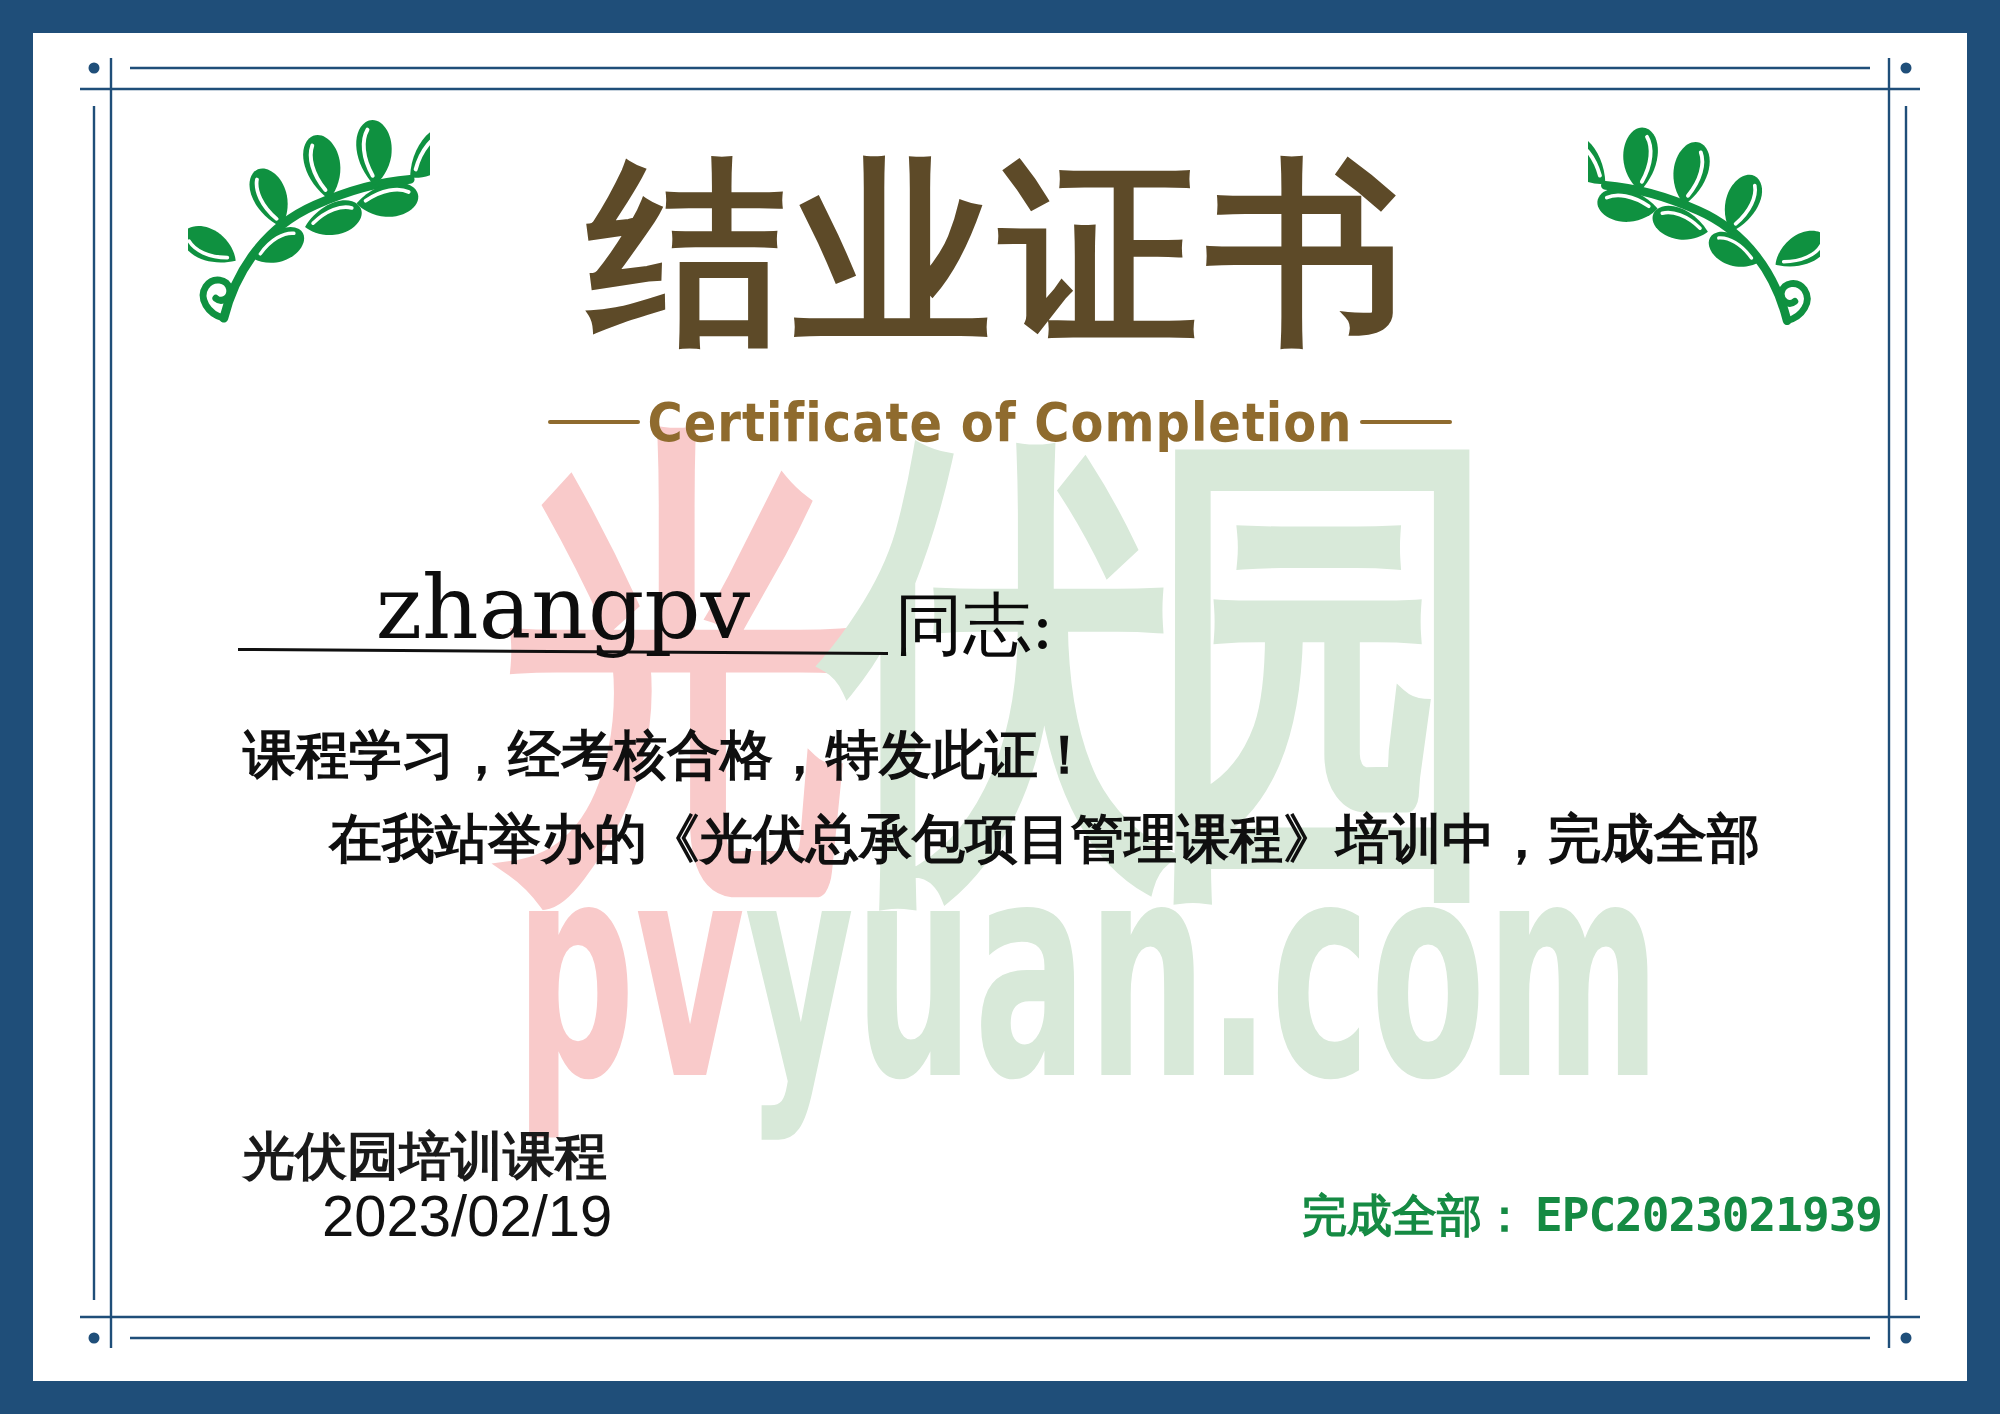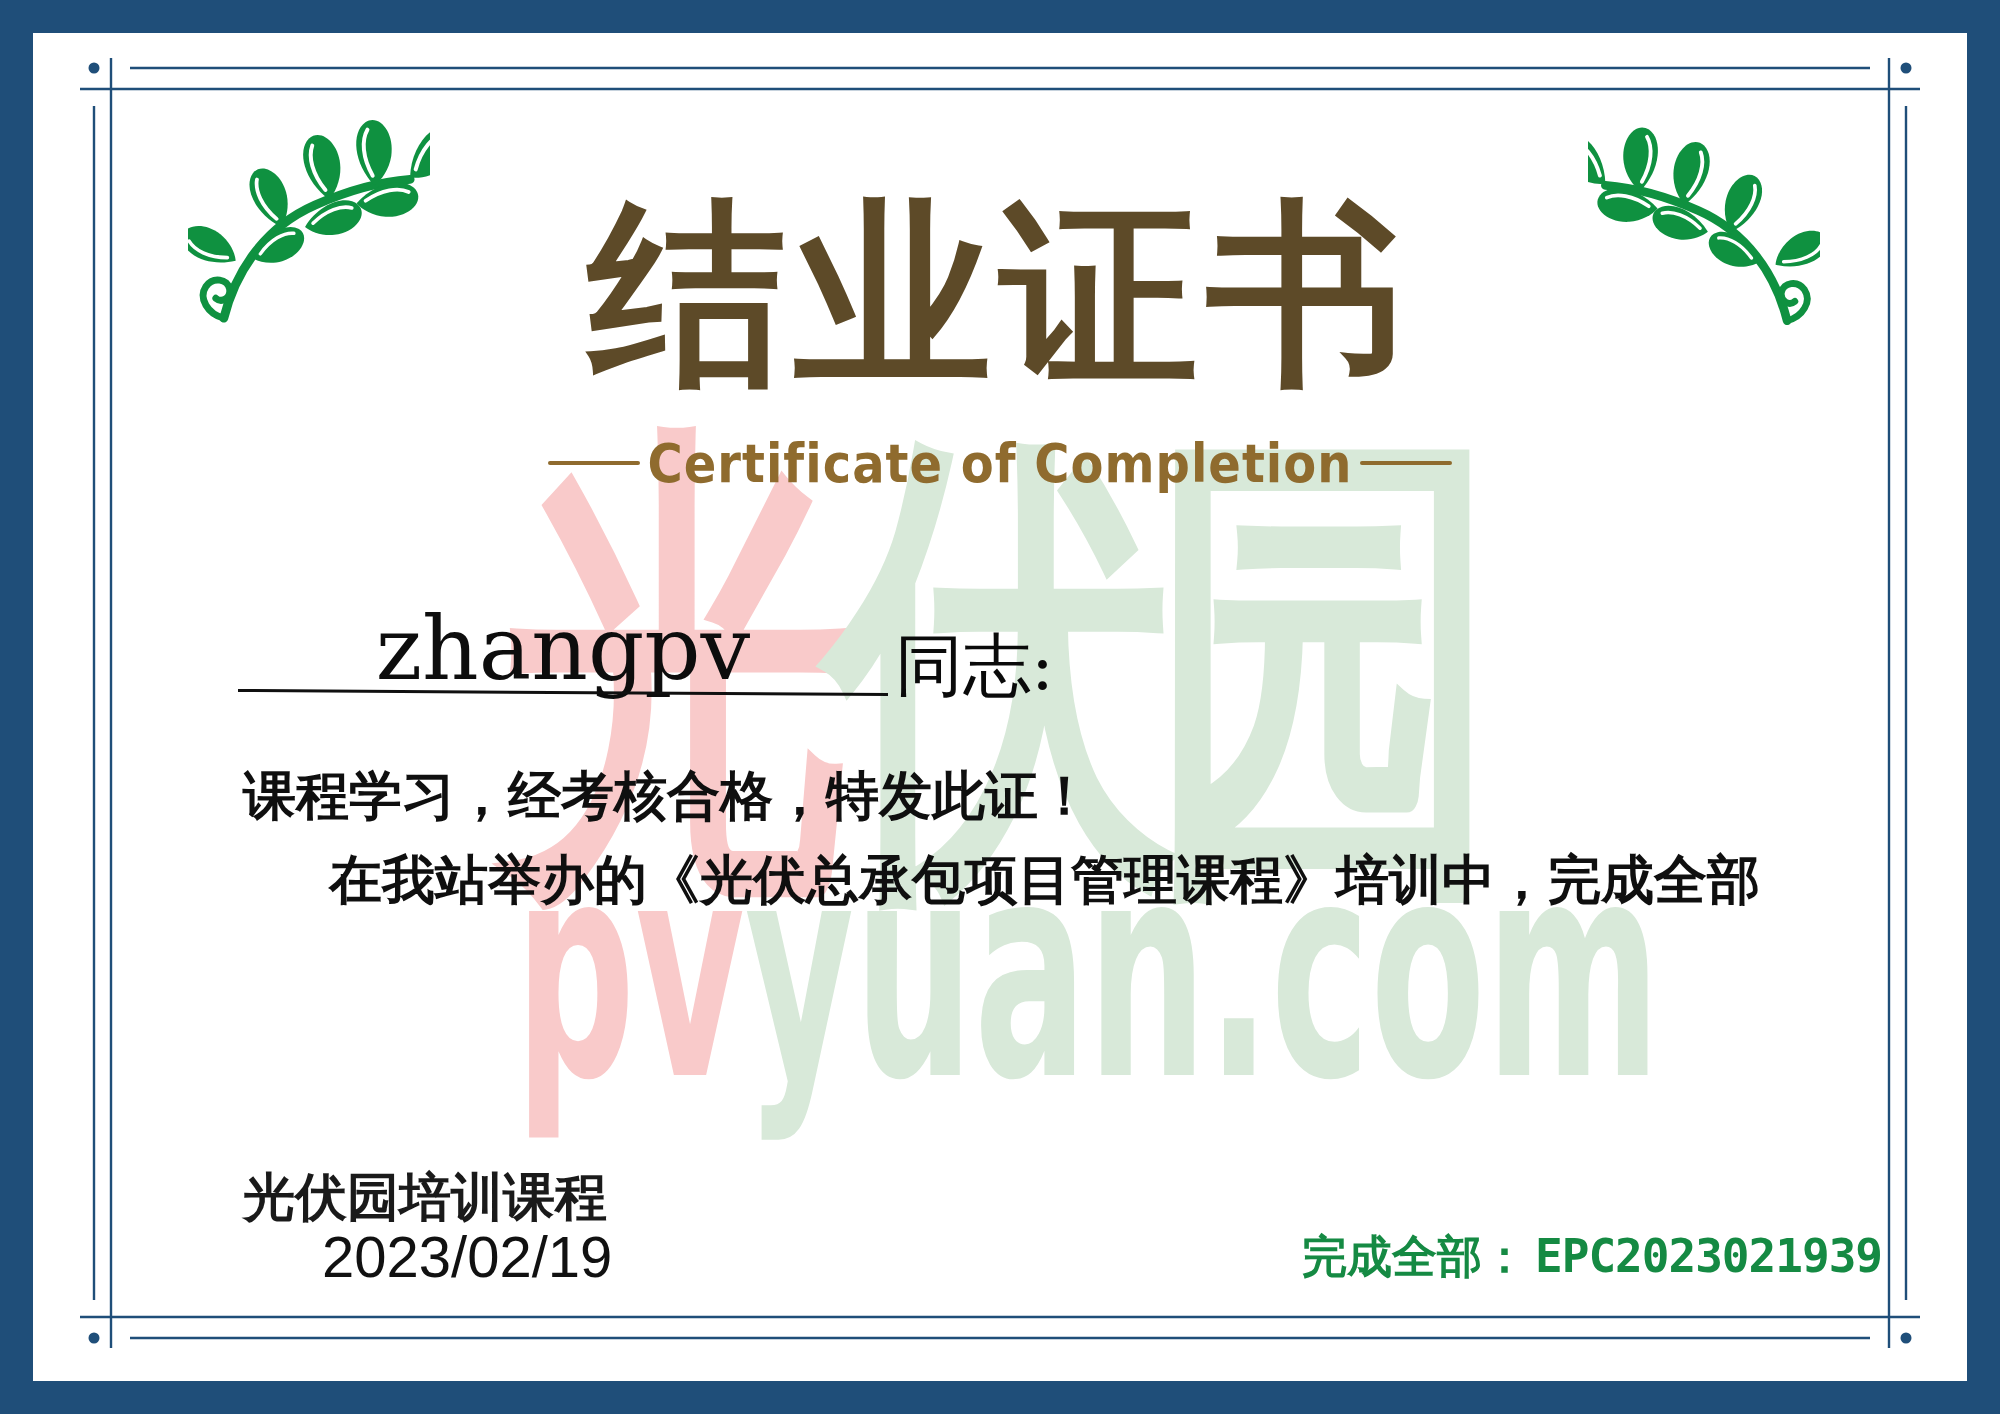--- a/index.html
+++ b/index.html
@@ -33,21 +33,21 @@
   }
   .wm-url{
     left:515px;top:822px;
     font-size:300px;font-weight:700;
     transform:scaleX(0.56);transform-origin:left top;
     font-family:"DejaVu Sans","Liberation Sans",sans-serif;
   }
   .wm-pink{color:var(--wmpink,#f9caca);}
   .wm-green{color:var(--wmgreen,#d8e9d9);}
   
-  .content{position:absolute;inset:0;z-index:4;margin-top:41px;}
+  .content{position:absolute;inset:0;z-index:4;}
   .title{
     position:absolute;left:0;right:0;top:146px;
     text-align:center;
     font-size:198px;line-height:1.08;
     font-weight:800;
     letter-spacing:8px;
     color:var(--brown,#5d4a28);
     font-family:"DejaVu Serif","Liberation Serif",serif;
   }
   .subtitle-row{

